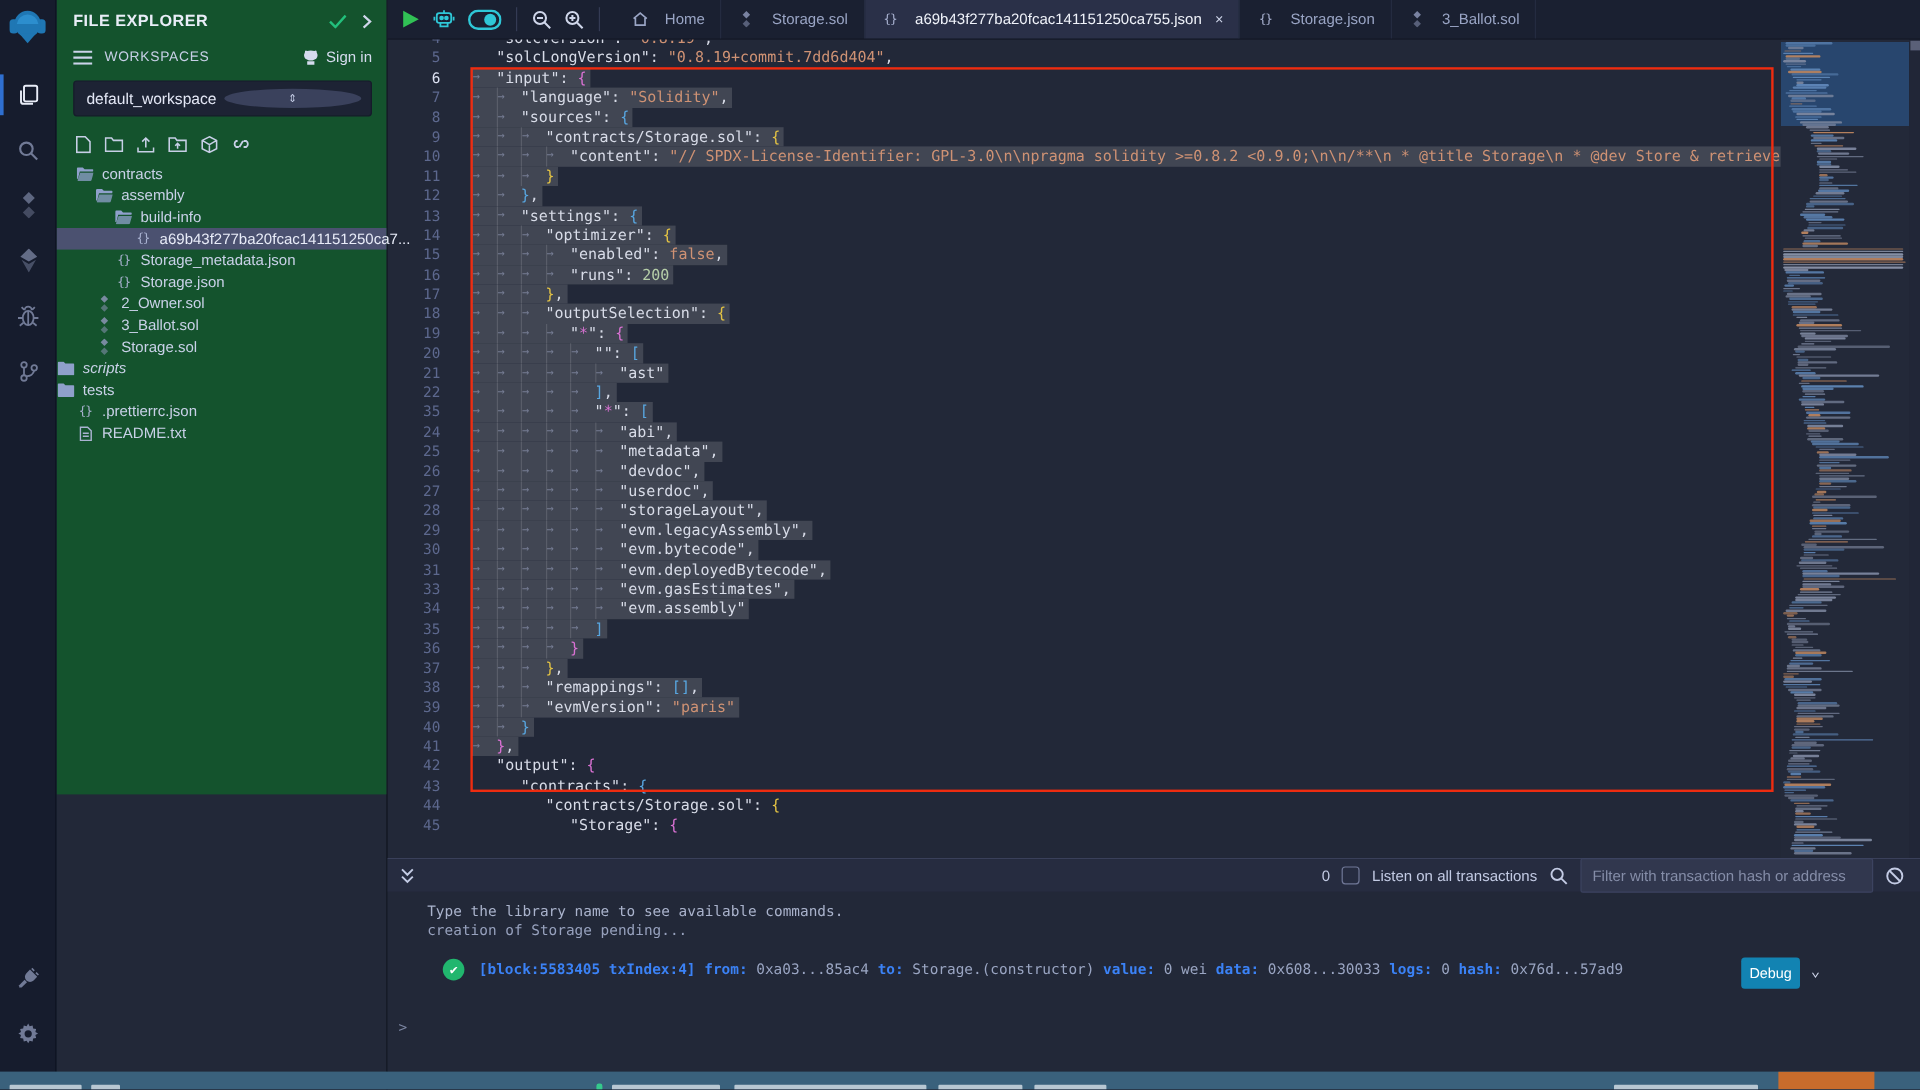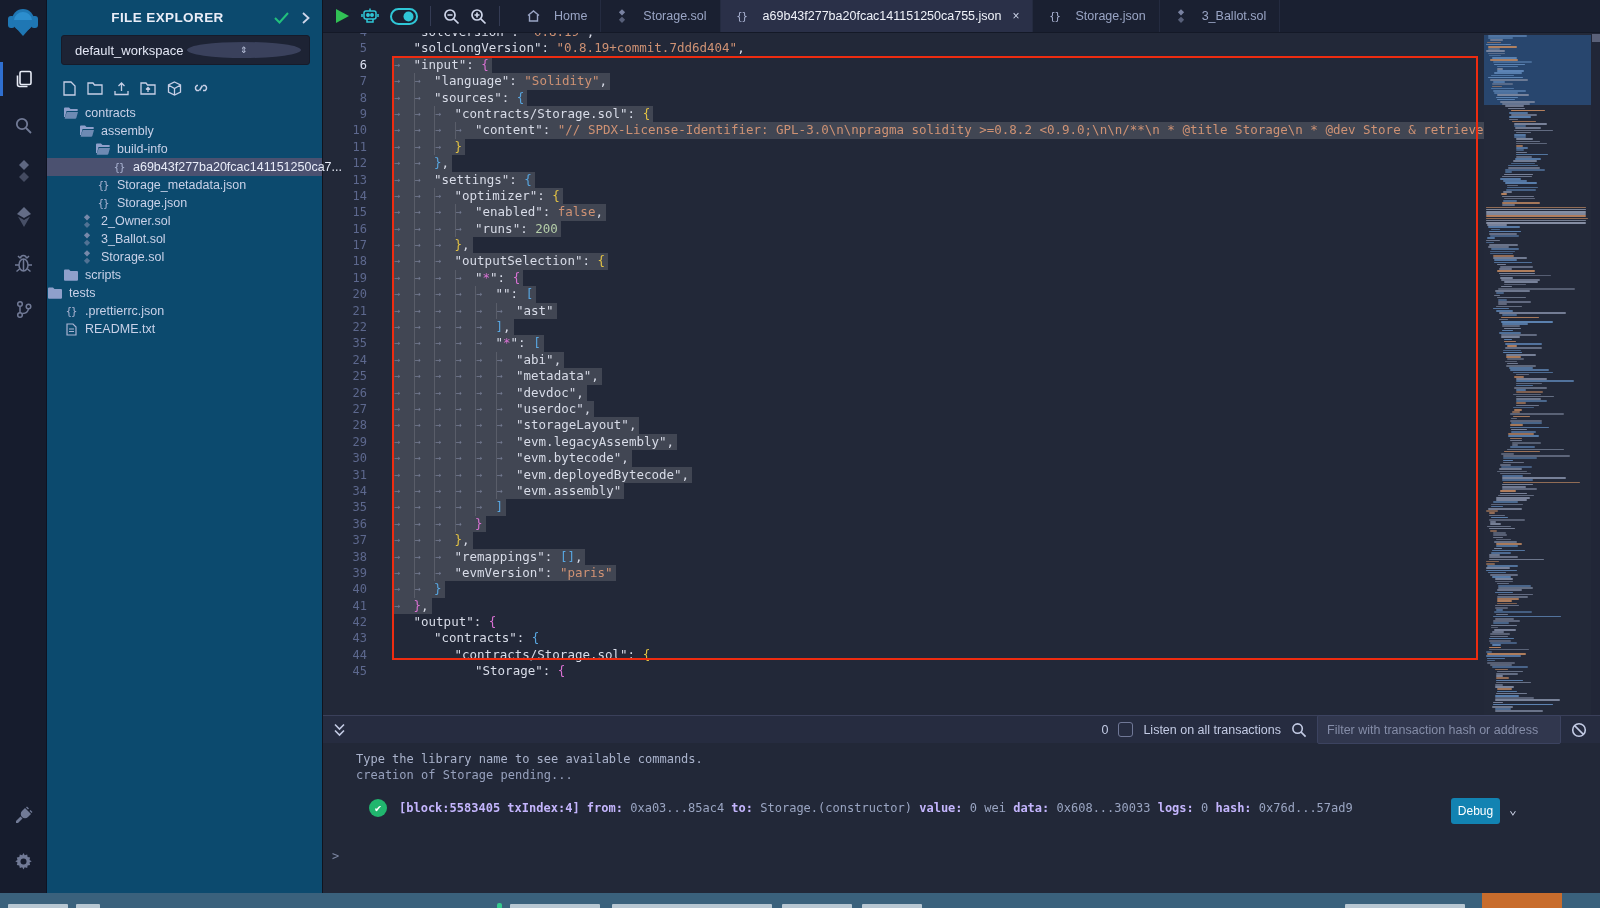--- a/index.html
+++ b/index.html
@@ -10,21 +10,21 @@
 
   
   #activitybar { left:0; top:0; width:47px; height:908px; background:#161c2d; z-index:5; border-right:1px solid #0e1322;}
   .logo { width:36px; height:36px; margin:6px auto 14px; position:relative; }
   .act-icon { width:47px; height:46px; display:flex; align-items:center; justify-content:center; color:#717a96; position:relative; cursor:pointer;}
   .act-icon.active { color:#e8ecf7; }
   .act-icon.active::before { content:""; position:absolute; left:0; top:6px; bottom:6px; width:3px; background:#2f6fd0; }
   .act-bottom { position:absolute; bottom:24px; left:0; width:47px; }
 
   
-  #sidepanel { left:47px; top:0; width:275px; height:893px; background:#0c4a6e; z-index:4;text-align:center; }
+  #sidepanel { left:47px; top:0; width:275px; height:662px; background:#14532d; z-index:4; }
   .sp-header { display:flex; align-items:center; padding:10px 12px 6px 14px; }
   .sp-title { color:#e9edf7; font-size:13.5px; font-weight:bold; letter-spacing:.4px; flex:1; }
   .ws-row { display:flex; align-items:center; padding:10px 12px 8px 14px; color:#c7cfe6; }
   .ws-label { font-size:11.5px; letter-spacing:.6px; margin-left:10px; flex:1; }
   .signin { display:flex; align-items:center; gap:5px; font-size:12.5px; color:#d5dbee; cursor:pointer;}
   .ws-select { margin:4px 12px 10px 14px; height:30px; background:#1d2334; border:1px solid #161b2a; border-radius:3px;
     display:flex; align-items:center; padding:0 8px 0 10px; color:#e3e7f5; font-size:13px; cursor:pointer;}
   .ws-select span { flex:1; }
   .spin { width:16px; height:16px; border-radius:50%; background:#3a415c; color:#c3cbe4; font-size:9px; display:flex; align-items:center; justify-content:center;}
   .ftool { display:flex; gap:11px; padding:6px 12px 8px 16px; color:#c7cfe6; }
@@ -76,21 +76,21 @@
   .badge0 { color:#c3cbe4; font-size:12.5px; }
   .chk { width:15px; height:15px; border:1.5px solid #707897; border-radius:3px; cursor:pointer;}
   .listen { color:#c3cbe4; font-size:12.5px; }
   .filter { width:244px; height:29px; background:#31374e; border:1px solid #3c4360; border-radius:2px; color:#d7dcef;
     font-size:12.5px; padding:0 9px; font-family:"Liberation Sans",sans-serif;}
   .filter::placeholder { color:#858da8; }
   .tline { color:#aab3cc; font-size:12px; position:absolute; left:33px; white-space:pre;}
   .txrow { position:absolute; left:46px; top:83px; display:flex; align-items:center; gap:12px; }
   .chkcircle { width:18px; height:18px; border-radius:50%; background:#21b66e; color:#fff; font-size:11px; display:flex; align-items:center; justify-content:center;}
   .txtext { font-size:12px; color:#9aa5c2; white-space:pre; }
-  .txtext b { color:#c4b5fd; font-weight:bold; }
+  .txtext b { color:#3b82f6; font-weight:bold; }
   .debugbtn { position:absolute; left:1128px; top:82px; width:49px; height:26px; background:#1283b2; border:none; border-radius:3px;
     color:#fff; font-size:12px; font-family:"Liberation Sans",sans-serif; cursor:pointer;}
   .txchev { position:absolute; left:1186px; top:86px; color:#cfd6ea; font-size:13px; cursor:pointer;}
   .prompt { position:absolute; left:9px; top:133px; color:#7d87a3; font-size:12px; }
 
   
   #statusbar { left:0; top:893px; width:1600px; height:15px; background:#3a617c; z-index:10; overflow:hidden;}
   .sb-mark { position:absolute; bottom:-2px; height:6px; border-radius:1px; background:#cfd9e2; opacity:.85;}
   #sb-orange { position:absolute; right:38px; top:0; width:80px; height:15px; background:#c86c2c; }
   .sb-dot { position:absolute; bottom:-1px; width:5px; height:6px; border-radius:2px; background:#35c98c; }
@@ -169,20 +169,32 @@
   <div id="sidepanel" class="abs">
     <div class="sp-header">
       <div class="sp-title">FILE EXPLORER</div>
       <svg width="15" height="12" viewBox="0 0 15 12" fill="none" stroke="#22c07c" stroke-width="2">
           <path d="M1 6 L5.5 10.5 L14 1"></path>
         </svg>
       <svg width="9" height="12" viewBox="0 0 9 12" fill="none" stroke="#cfd6ea" stroke-width="1.8" style="margin-left:12px">
           <path d="M2 1 L7.5 6 L2 11"></path>
         </svg>
     </div>
+    <div class="ws-row">
+      <svg width="16" height="12" viewBox="0 0 16 12" stroke="#cbd3ea" stroke-width="1.8">
+          <path d="M0 1 H16 M0 6 H16 M0 11 H16"></path>
+        </svg>
+      <span class="ws-label">WORKSPACES</span>
+      <span class="signin">
+        <svg width="16" height="14" viewBox="0 0 16 14" fill="#d5dbee">
+            <path d="M3 3 Q3 0 5 1.5 Q8 .5 11 1.5 Q13 0 13 3 Q14.5 5.5 12.5 8 L9.5 9.5 H6.5 L3.5 8 Q1.5 5.5 3 3 Z M5 13 v-3 h6 v3 Z"></path>
+          </svg>
+        <span>Sign in</span>
+      </span>
+    </div>
     <div class="ws-select">
       <span>default_workspace</span>
       <span class="spin">⇕</span>
     </div>
     <div class="ftool" id="ftool">
         <span>
           <svg width="13" height="15" viewBox="0 0 13 15" fill="none" stroke="#c7cfe6" stroke-width="1.3">
             <path d="M1 1 H8 L12 5 V14 H1 Z"></path>
           </svg>
         </span>
@@ -279,21 +291,21 @@
         </div>
         <div class="trow" style="padding-left: 32px;">
           <span class="ticon">
             <svg width="10" height="14" viewBox="0 0 16 22" fill="#8b94b5">
               <path d="M8 0 L13 5 L8 10 L3 5 Z" opacity=".85"></path>
               <path d="M8 12 L13 17 L8 22 L3 17 Z" opacity=".55"></path>
             </svg>
           </span>
           <span>Storage.sol</span>
         </div>
-        <div class="trow" style="padding-left: 16px;">
+        <div class="trow" style=" font-style: italic;">
           <span class="ticon">
             <svg width="14" height="12" viewBox="0 0 14 12" fill="#8fa0cb">
               <path d="M0 1.5 Q0 .5 1 .5 H5 L6.5 2 H13 Q14 2 14 3 V10.8 Q14 11.8 13 11.8 H1 Q0 11.8 0 10.8 Z"></path>
             </svg>
           </span>
           <span>scripts</span>
         </div>
         <div class="trow" style="padding-left: 0;">
           <span class="ticon">
             <svg width="14" height="12" viewBox="0 0 14 12" fill="#8fa0cb">
@@ -415,20 +427,21 @@
             <div class="cl"><span class="ln">22</span><span class="lc"><span class="selbg"><span class="tabcell">→</span><span class="tabcell">→</span><span class="tabcell">→</span><span class="tabcell">→</span><span class="tabcell">→</span><span class="b">]</span><span class="w">,</span></span></span></div>
             <div class="cl"><span class="ln">35</span><span class="lc"><span class="selbg"><span class="tabcell">→</span><span class="tabcell">→</span><span class="tabcell">→</span><span class="tabcell">→</span><span class="tabcell">→</span><span class="w">"</span><span class="p">*</span><span class="w">"</span><span class="w">: </span><span class="b">[</span></span></span></div>
             <div class="cl"><span class="ln">24</span><span class="lc"><span class="selbg"><span class="tabcell">→</span><span class="tabcell">→</span><span class="tabcell">→</span><span class="tabcell">→</span><span class="tabcell">→</span><span class="tabcell">→</span><span class="w">"abi"</span><span class="w">,</span></span></span></div>
             <div class="cl"><span class="ln">25</span><span class="lc"><span class="selbg"><span class="tabcell">→</span><span class="tabcell">→</span><span class="tabcell">→</span><span class="tabcell">→</span><span class="tabcell">→</span><span class="tabcell">→</span><span class="w">"metadata"</span><span class="w">,</span></span></span></div>
             <div class="cl"><span class="ln">26</span><span class="lc"><span class="selbg"><span class="tabcell">→</span><span class="tabcell">→</span><span class="tabcell">→</span><span class="tabcell">→</span><span class="tabcell">→</span><span class="tabcell">→</span><span class="w">"devdoc"</span><span class="w">,</span></span></span></div>
             <div class="cl"><span class="ln">27</span><span class="lc"><span class="selbg"><span class="tabcell">→</span><span class="tabcell">→</span><span class="tabcell">→</span><span class="tabcell">→</span><span class="tabcell">→</span><span class="tabcell">→</span><span class="w">"userdoc"</span><span class="w">,</span></span></span></div>
             <div class="cl"><span class="ln">28</span><span class="lc"><span class="selbg"><span class="tabcell">→</span><span class="tabcell">→</span><span class="tabcell">→</span><span class="tabcell">→</span><span class="tabcell">→</span><span class="tabcell">→</span><span class="w">"storageLayout"</span><span class="w">,</span></span></span></div>
             <div class="cl"><span class="ln">29</span><span class="lc"><span class="selbg"><span class="tabcell">→</span><span class="tabcell">→</span><span class="tabcell">→</span><span class="tabcell">→</span><span class="tabcell">→</span><span class="tabcell">→</span><span class="w">"evm.legacyAssembly"</span><span class="w">,</span></span></span></div>
             <div class="cl"><span class="ln">30</span><span class="lc"><span class="selbg"><span class="tabcell">→</span><span class="tabcell">→</span><span class="tabcell">→</span><span class="tabcell">→</span><span class="tabcell">→</span><span class="tabcell">→</span><span class="w">"evm.bytecode"</span><span class="w">,</span></span></span></div>
             <div class="cl"><span class="ln">31</span><span class="lc"><span class="selbg"><span class="tabcell">→</span><span class="tabcell">→</span><span class="tabcell">→</span><span class="tabcell">→</span><span class="tabcell">→</span><span class="tabcell">→</span><span class="w">"evm.deployedBytecode"</span><span class="w">,</span></span></span></div>
+            <div class="cl"><span class="ln">33</span><span class="lc"><span class="selbg"><span class="tabcell">→</span><span class="tabcell">→</span><span class="tabcell">→</span><span class="tabcell">→</span><span class="tabcell">→</span><span class="tabcell">→</span><span class="w">"evm.gasEstimates"</span><span class="w">,</span></span></span></div>
             <div class="cl"><span class="ln">34</span><span class="lc"><span class="selbg"><span class="tabcell">→</span><span class="tabcell">→</span><span class="tabcell">→</span><span class="tabcell">→</span><span class="tabcell">→</span><span class="tabcell">→</span><span class="w">"evm.assembly"</span></span></span></div>
             <div class="cl"><span class="ln">35</span><span class="lc"><span class="selbg"><span class="tabcell">→</span><span class="tabcell">→</span><span class="tabcell">→</span><span class="tabcell">→</span><span class="tabcell">→</span><span class="b">]</span></span></span></div>
             <div class="cl"><span class="ln">36</span><span class="lc"><span class="selbg"><span class="tabcell">→</span><span class="tabcell">→</span><span class="tabcell">→</span><span class="tabcell">→</span><span class="p">}</span></span></span></div>
             <div class="cl"><span class="ln">37</span><span class="lc"><span class="selbg"><span class="tabcell">→</span><span class="tabcell">→</span><span class="tabcell">→</span><span class="y">}</span><span class="w">,</span></span></span></div>
             <div class="cl"><span class="ln">38</span><span class="lc"><span class="selbg"><span class="tabcell">→</span><span class="tabcell">→</span><span class="tabcell">→</span><span class="w">"remappings"</span><span class="w">: </span><span class="b">[]</span><span class="w">,</span></span></span></div>
             <div class="cl"><span class="ln">39</span><span class="lc"><span class="selbg"><span class="tabcell">→</span><span class="tabcell">→</span><span class="tabcell">→</span><span class="w">"evmVersion"</span><span class="w">: </span><span class="s">"paris"</span></span></span></div>
             <div class="cl"><span class="ln">40</span><span class="lc"><span class="selbg"><span class="tabcell">→</span><span class="tabcell">→</span><span class="b">}</span></span></span></div>
             <div class="cl"><span class="ln">41</span><span class="lc"><span class="selbg"><span class="tabcell">→</span><span class="p">}</span><span class="w">,</span></span></span></div>
             <div class="cl"><span class="ln">42</span><span class="lc"><span class="tabcell"></span><span class="w">"output"</span><span class="w">: </span><span class="p">{</span></span></div>
             <div class="cl"><span class="ln">43</span><span class="lc"><span class="tabcell"></span><span class="tabcell"></span><span class="w">"contracts"</span><span class="w">: </span><span class="b">{</span></span></div>

